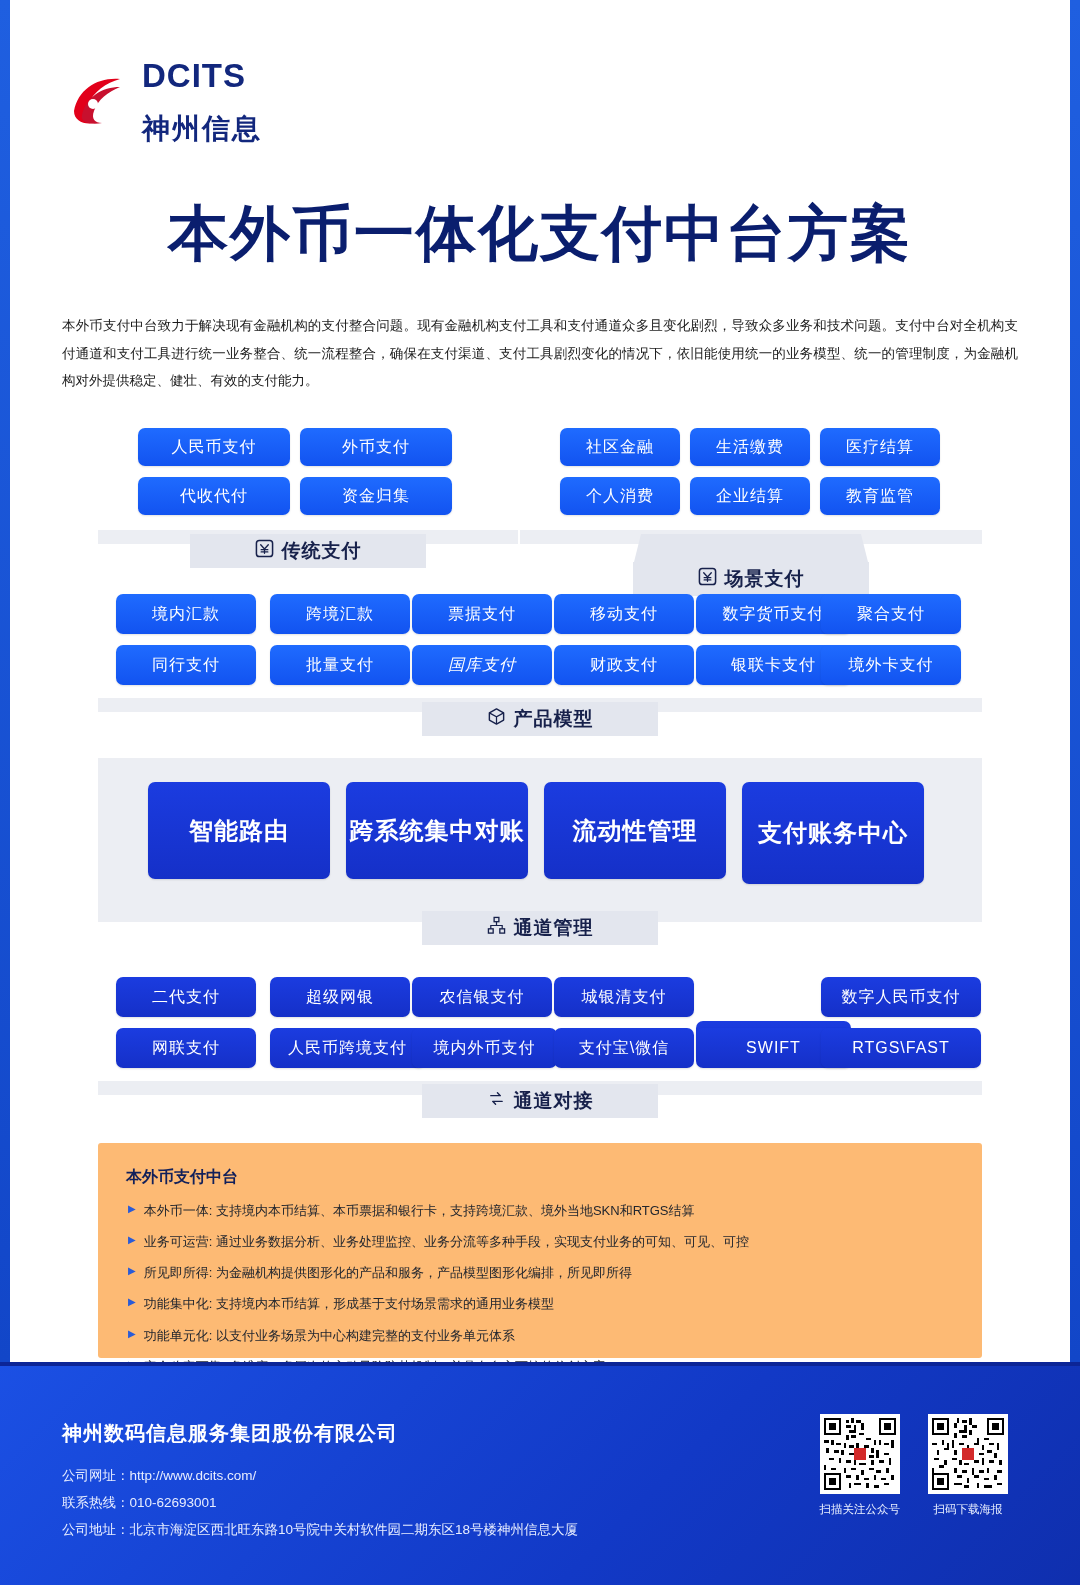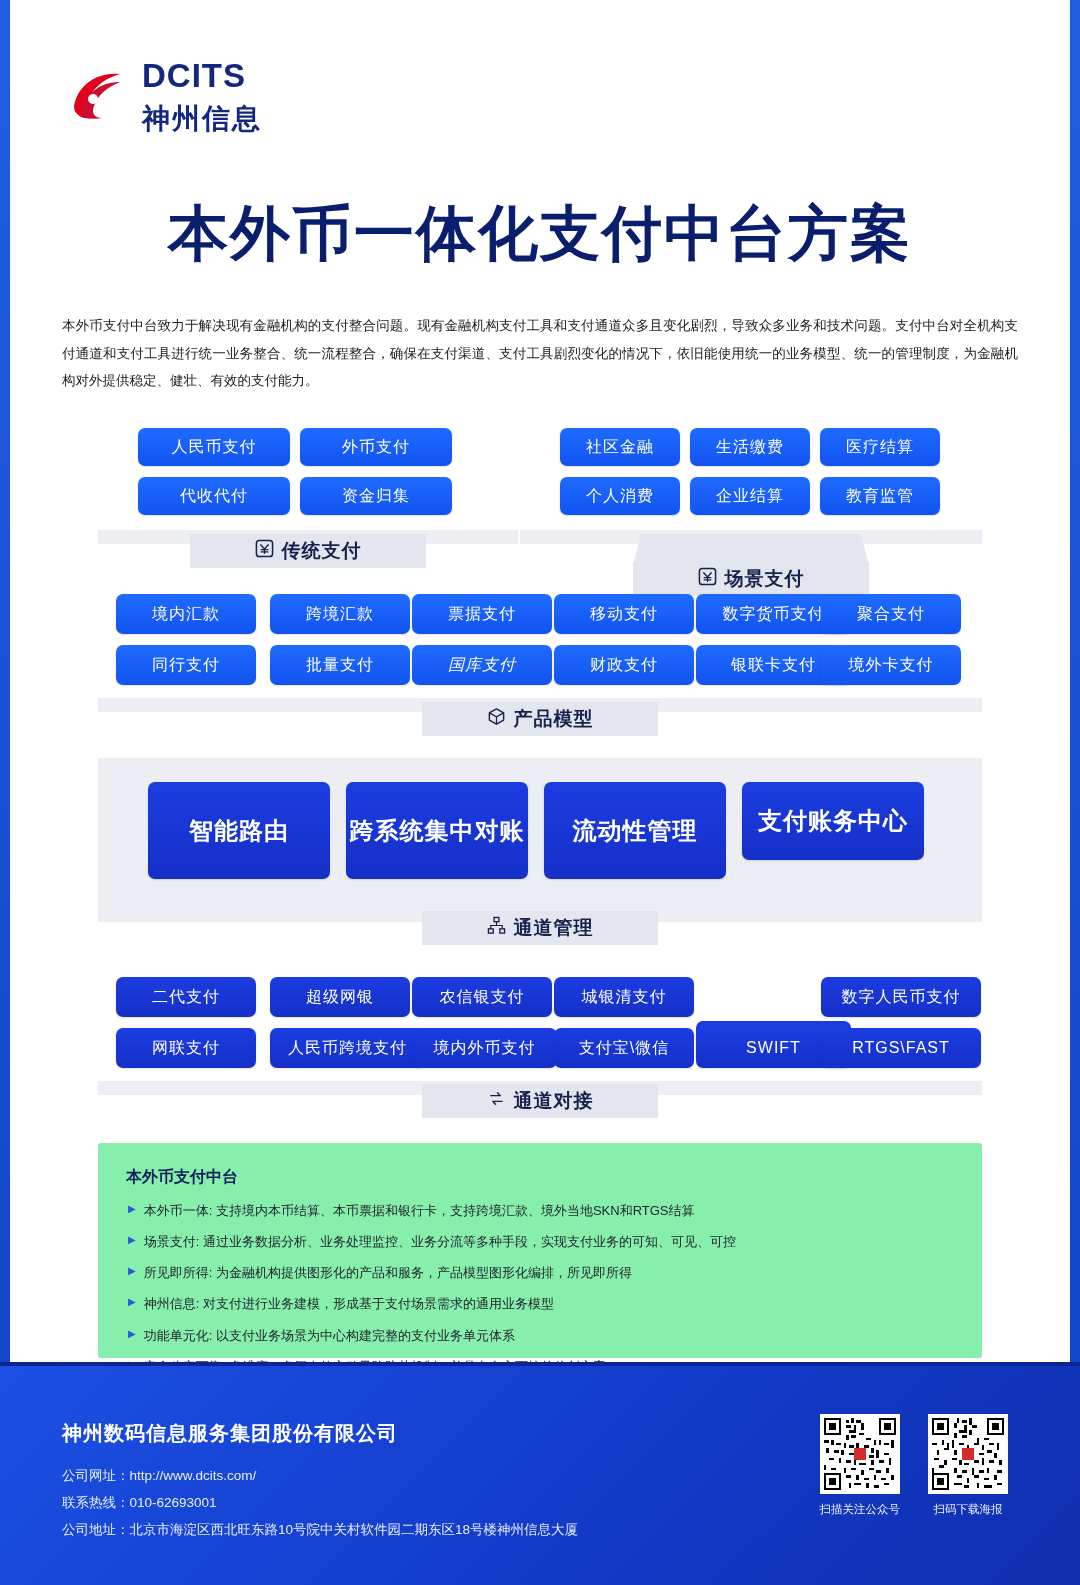--- a/index.html
+++ b/index.html
@@ -28,21 +28,21 @@
     display: flex; align-items: center; gap: 12px;
   }
   .logo-mark { width: 62px; height: 62px; position: relative; }
   .logo-text { display: flex; flex-direction: column; justify-content: center; }
   .logo-en {
     font-size: 33px; font-weight: bold; letter-spacing: 1px;
     color: #12277d; line-height: 1.1;
   }
   .logo-cn {
     font-size: 28px; font-weight: bold; letter-spacing: 2px;
-    color: #12277d; line-height: 1.2; margin-top: 8px;
+    color: #12277d; line-height: 1.2; margin-top: 18px;
   }
 
   
   .main-title {
     position: absolute; left: 0; top: 198px; width: 1080px;
     text-align: center;
     font-size: 60px; font-weight: bold; letter-spacing: 2px;
     color: #0a1e6e;
     line-height: 1.2;
   }
@@ -110,21 +110,21 @@
   .qr-item { text-align: center; }
   .qr-img {
     width: 80px; height: 80px; background: #fff; padding: 4px;
   }
   .qr-cap { margin-top: 8px; font-size: 11.5px; color: #eaf0ff; }
 
   
   .info-card {
     position: absolute; left: 98px; top: 1143px;
     width: 884px; height: 215px;
-    background: #86efac;
+    background: #fdba74;
     border-radius: 3px;
   }
   .info-title {
     position: absolute; left: 28px; top: 24px;
     font-size: 16px; font-weight: bold; color: #12205a;
   }
   .info-list {
     position: absolute; left: 30px; top: 58px; width: 830px;
   }
   .info-li {
@@ -229,21 +229,21 @@
         </svg>
     </span>
     <span>产品模型</span>
   </div>
 
   <div class="band" style="top:758px; height:150px;"></div>
   <div class="grp" style="left:98px; top:782px; width:884px;">
     <div style="position:absolute; left:50px;  top:0; width:182px; height:97px; font-size:24px; font-weight:bold;" class="pill dark">智能路由</div>
     <div style="position:absolute; left:248px; top:0; width:182px; height:97px; font-size:24px; font-weight:bold;" class="pill dark">跨系统集中对账</div>
     <div style="position:absolute; left:446px; top:0; width:182px; height:97px; font-size:24px; font-weight:bold;" class="pill dark">流动性管理</div>
-    <div style="position:absolute; left:644px; top:0; width:182px; height:78px; font-size:24px; font-weight:bold;" class="pill dark">支付账务中心</div>
+    <div style="position:absolute; left:644px; top:0; width:182px; height:102px; font-size:24px; font-weight:bold;" class="pill dark">支付账务中心</div>
   </div>
   <div class="shelf" style="left:98px; top:908px; width:884px; height:14px;"></div>
   <div class="shelf-tab" style="left:422px; top:911px; width:236px; height:32px; clip-path: polygon(8px 0, 228px 0, 236px 32px, 0 32px);"></div>
   <div class="shelf-label" style="left:422px; top:911px; width:236px;">
     <span>
       <svg width="19" height="19" viewBox="0 0 20 20">
           <rect x="7.5" y="1.5" width="5" height="4.5" fill="none" stroke="#17214b" stroke-width="1.4"></rect>
           <rect x="1.5" y="13.5" width="5" height="4.5" fill="none" stroke="#17214b" stroke-width="1.4"></rect>
           <rect x="13.5" y="13.5" width="5" height="4.5" fill="none" stroke="#17214b" stroke-width="1.4"></rect>
           <path d="M10 6 V10 M4 13.5 V10 H16 V13.5" fill="none" stroke="#17214b" stroke-width="1.3"></path>
@@ -279,29 +279,29 @@
 
   <div class="info-card">
     <div class="info-title">本外币支付中台</div>
     <div class="info-list">
       <div class="info-li">
         <span class="tri">▶</span>
         <span>本外币一体: 支持境内本币结算、本币票据和银行卡，支持跨境汇款、境外当地SKN和RTGS结算</span>
       </div>
       <div class="info-li">
         <span class="tri">▶</span>
-        <span>场景支付: 通过业务数据分析、业务处理监控、业务分流等多种手段，实现支付业务的可知、可见、可控</span>
+        <span>业务可运营: 通过业务数据分析、业务处理监控、业务分流等多种手段，实现支付业务的可知、可见、可控</span>
       </div>
       <div class="info-li">
         <span class="tri">▶</span>
         <span>所见即所得: 为金融机构提供图形化的产品和服务，产品模型图形化编排，所见即所得</span>
       </div>
       <div class="info-li">
         <span class="tri">▶</span>
-        <span>神州信息: 对支付进行业务建模，形成基于支付场景需求的通用业务模型</span>
+        <span>功能集中化: 支持境内本币结算，形成基于支付场景需求的通用业务模型</span>
       </div>
       <div class="info-li">
         <span class="tri">▶</span>
         <span>功能单元化: 以支付业务场景为中心构建完整的支付业务单元体系</span>
       </div>
       <div class="info-li">
         <span class="tri">▶</span>
         <span>安全稳定可靠: 多维度、多层次的主动风险防范机制，并具有自主可控的信创方案</span>
       </div>
     </div>

